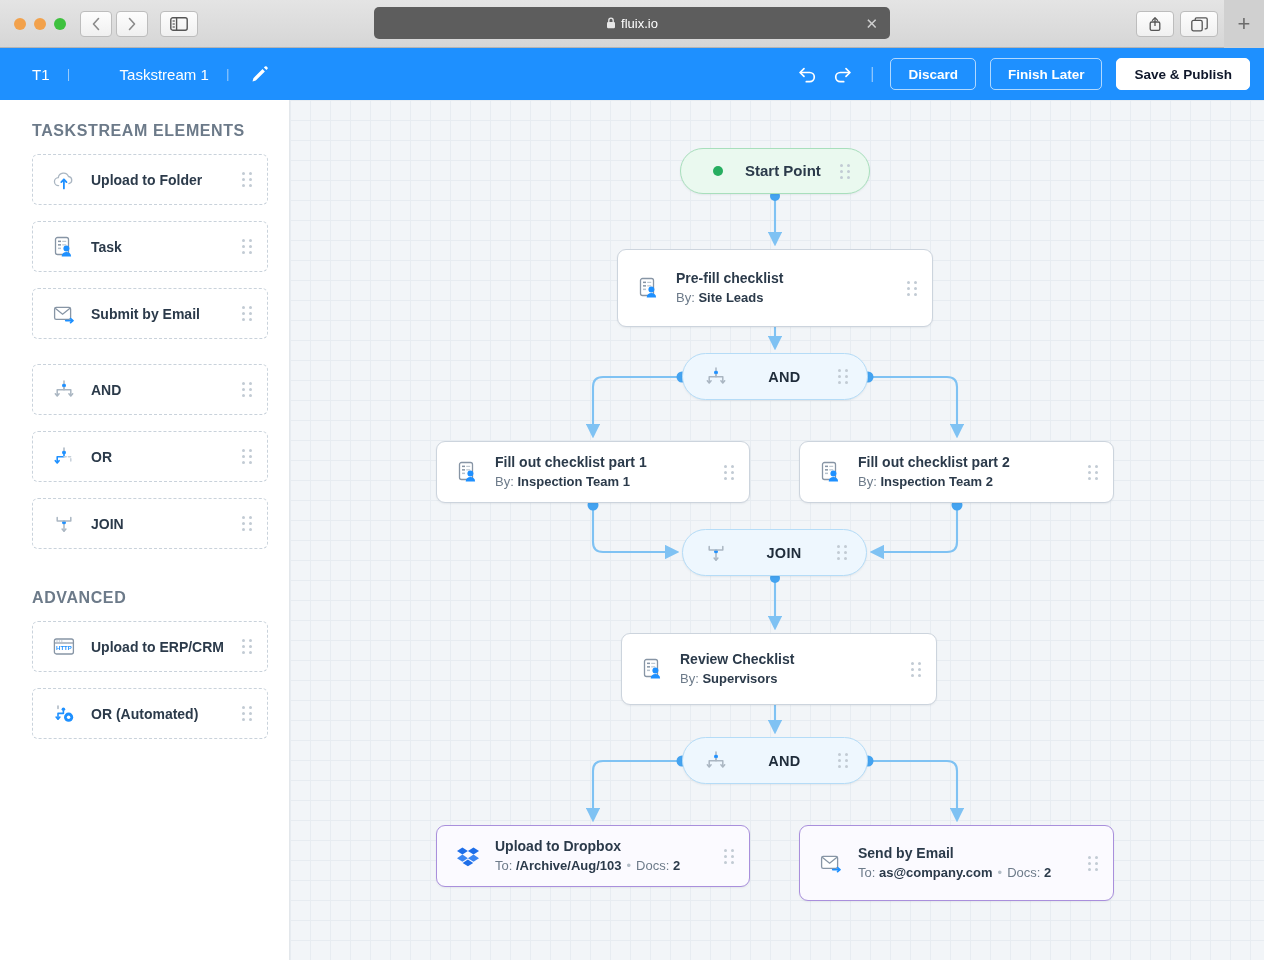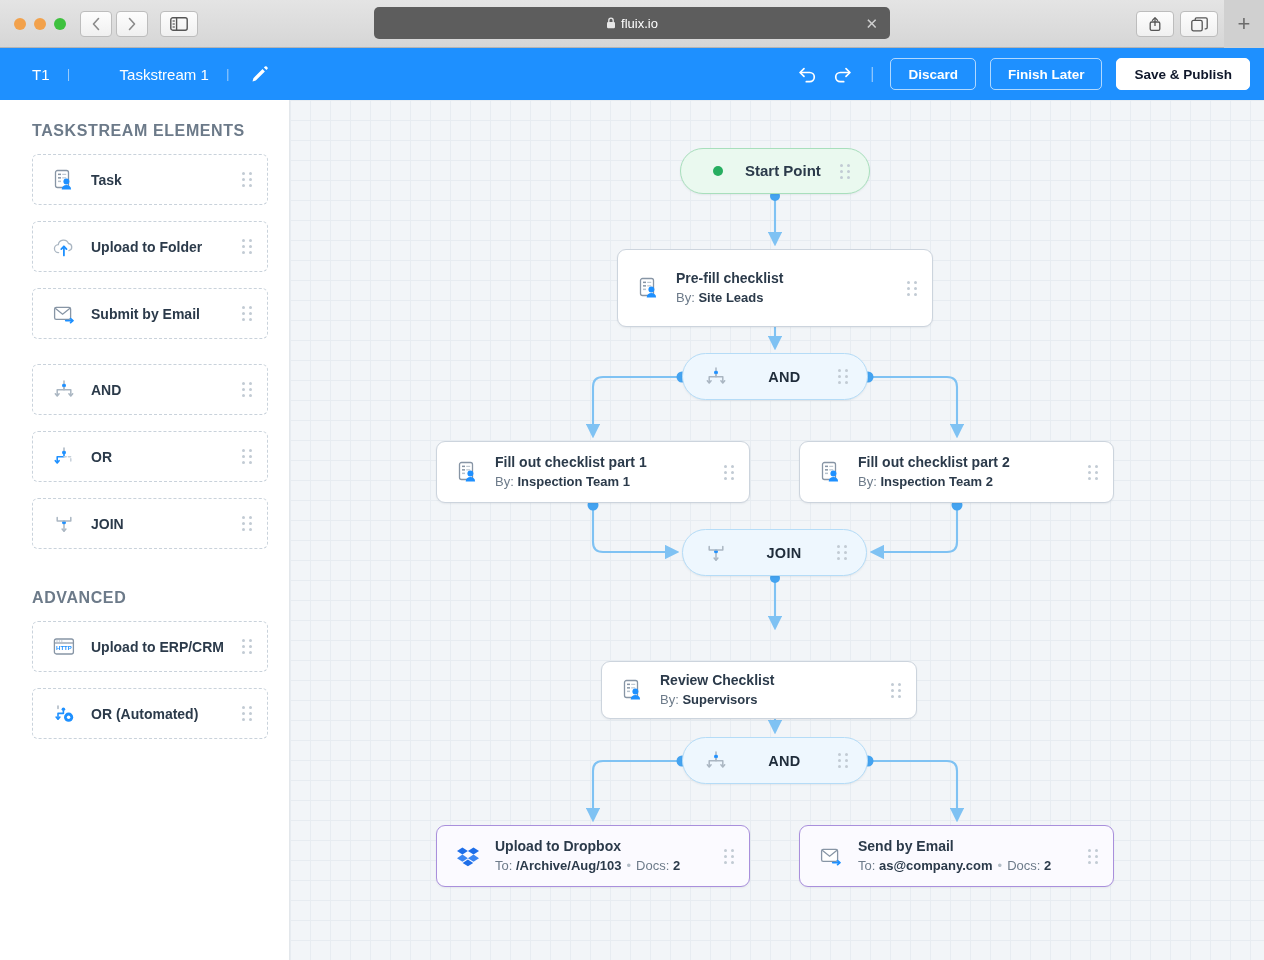--- a/index.html
+++ b/index.html
@@ -292,52 +292,52 @@
 
 <div class="app-body">
 
   <div class="sidebar">
     <div class="section-title">TASKSTREAM ELEMENTS</div>
     <div id="palette-1">
         <div class="palette-item">
           <span class="glyph">
             <span style="display: inline-flex;">
               <svg width="24" height="24" viewBox="0 0 24 24">
+                <path d="M6.6 17.6a4 4 0 01-.3-8 5.3 5.3 0 0110.2-1.1 3.6 3.6 0 01.4 7.1" fill="none" stroke="#aab6c2" stroke-width="1.3" stroke-linecap="round"></path>
+                <line x1="11.9" y1="20.4" x2="11.9" y2="11.6" stroke="#1e90ff" stroke-width="1.8" stroke-linecap="round"></line>
+                <path d="M9.3 14.1l2.6-2.6 2.6 2.6" fill="none" stroke="#1e90ff" stroke-width="1.8" stroke-linecap="round" stroke-linejoin="round"></path>
+              </svg>
+            </span>
+          </span>
+          <span class="plabel">Upload to Folder</span>
+          <span class="drag-dots">
+            <i></i>
+            <i></i>
+            <i></i>
+            <i></i>
+            <i></i>
+            <i></i>
+          </span>
+        </div>
+        <div class="palette-item">
+          <span class="glyph">
+            <span style="display: inline-flex;">
+              <svg width="24" height="24" viewBox="0 0 24 24">
                 <rect x="3.5" y="2.5" width="13" height="17" rx="2" fill="#ffffff" stroke="#8795a5" stroke-width="1.3"></rect>
                 <rect x="6" y="5.6" width="3" height="1.5" fill="#8795a5"></rect>
                 <rect x="10.2" y="5.8" width="4" height="1.1" fill="#b7c2cd"></rect>
                 <rect x="6" y="9.1" width="3" height="1.5" fill="#8795a5"></rect>
                 <rect x="10.2" y="9.3" width="4" height="1.1" fill="#b7c2cd"></rect>
                 <rect x="6" y="12.6" width="3" height="1.5" fill="#b7c2cd"></rect>
                 <circle cx="14.4" cy="13.4" r="3" fill="#1e90ff"></circle>
                 <path d="M9.7 21.5c0-2.6 2.1-4.4 4.7-4.4s4.7 1.8 4.7 4.4z" fill="#1e90ff"></path>
               </svg>
             </span>
           </span>
           <span class="plabel">Task</span>
-          <span class="drag-dots">
-            <i></i>
-            <i></i>
-            <i></i>
-            <i></i>
-            <i></i>
-            <i></i>
-          </span>
-        </div>
-        <div class="palette-item">
-          <span class="glyph">
-            <span style="display: inline-flex;">
-              <svg width="24" height="24" viewBox="0 0 24 24">
-                <path d="M6.6 17.6a4 4 0 01-.3-8 5.3 5.3 0 0110.2-1.1 3.6 3.6 0 01.4 7.1" fill="none" stroke="#aab6c2" stroke-width="1.3" stroke-linecap="round"></path>
-                <line x1="11.9" y1="20.4" x2="11.9" y2="11.6" stroke="#1e90ff" stroke-width="1.8" stroke-linecap="round"></line>
-                <path d="M9.3 14.1l2.6-2.6 2.6 2.6" fill="none" stroke="#1e90ff" stroke-width="1.8" stroke-linecap="round" stroke-linejoin="round"></path>
-              </svg>
-            </span>
-          </span>
-          <span class="plabel">Upload to Folder</span>
           <span class="drag-dots">
             <i></i>
             <i></i>
             <i></i>
             <i></i>
             <i></i>
             <i></i>
           </span>
         </div>
         <div class="palette-item">
@@ -662,21 +662,21 @@
           <span class="ltitle">JOIN</span>
           <span class="drag-dots handle">
             <i></i>
             <i></i>
             <i></i>
             <i></i>
             <i></i>
             <i></i>
           </span>
         </div>
-        <div class="node" style="left: 311px; top: 533px; width: 316px; height: 58px; margin-top: 28px;">
+        <div class="node" style="left: 331px; top: 533px; width: 316px; height: 72px;">
           <span class="nicon">
             <span style="display: inline-flex;">
               <svg width="24" height="24" viewBox="0 0 24 24">
                 <rect x="3.5" y="2.5" width="13" height="17" rx="2" fill="#ffffff" stroke="#8795a5" stroke-width="1.3"></rect>
                 <rect x="6" y="5.6" width="3" height="1.5" fill="#8795a5"></rect>
                 <rect x="10.2" y="5.8" width="4" height="1.1" fill="#b7c2cd"></rect>
                 <rect x="6" y="9.1" width="3" height="1.5" fill="#8795a5"></rect>
                 <rect x="10.2" y="9.3" width="4" height="1.1" fill="#b7c2cd"></rect>
                 <rect x="6" y="12.6" width="3" height="1.5" fill="#b7c2cd"></rect>
                 <circle cx="14.4" cy="13.4" r="3" fill="#1e90ff"></circle>
@@ -738,21 +738,21 @@
           </span>
           <span class="drag-dots handle">
             <i></i>
             <i></i>
             <i></i>
             <i></i>
             <i></i>
             <i></i>
           </span>
         </div>
-        <div class="node action" style="left: 509px; top: 725px; width: 315px; height: 62px;">
+        <div class="node action" style="left: 509px; top: 725px; width: 315px; height: 76px;">
           <span class="nicon">
             <span style="display: inline-flex;">
               <svg width="24" height="24" viewBox="0 0 24 24">
                 <rect x="2.6" y="5.4" width="16" height="12" rx="1.6" fill="#ffffff" stroke="#8795a5" stroke-width="1.3"></rect>
                 <path d="M3.2 6.2l7.4 6 7.4-6" fill="none" stroke="#8795a5" stroke-width="1.3"></path>
                 <line x1="13.8" y1="18.6" x2="20.6" y2="18.6" stroke="#1e90ff" stroke-width="1.8" stroke-linecap="round"></line>
                 <path d="M18.6 16.6l2.2 2-2.2 2" fill="none" stroke="#1e90ff" stroke-width="1.8" stroke-linecap="round" stroke-linejoin="round"></path>
               </svg>
             </span>
           </span>

